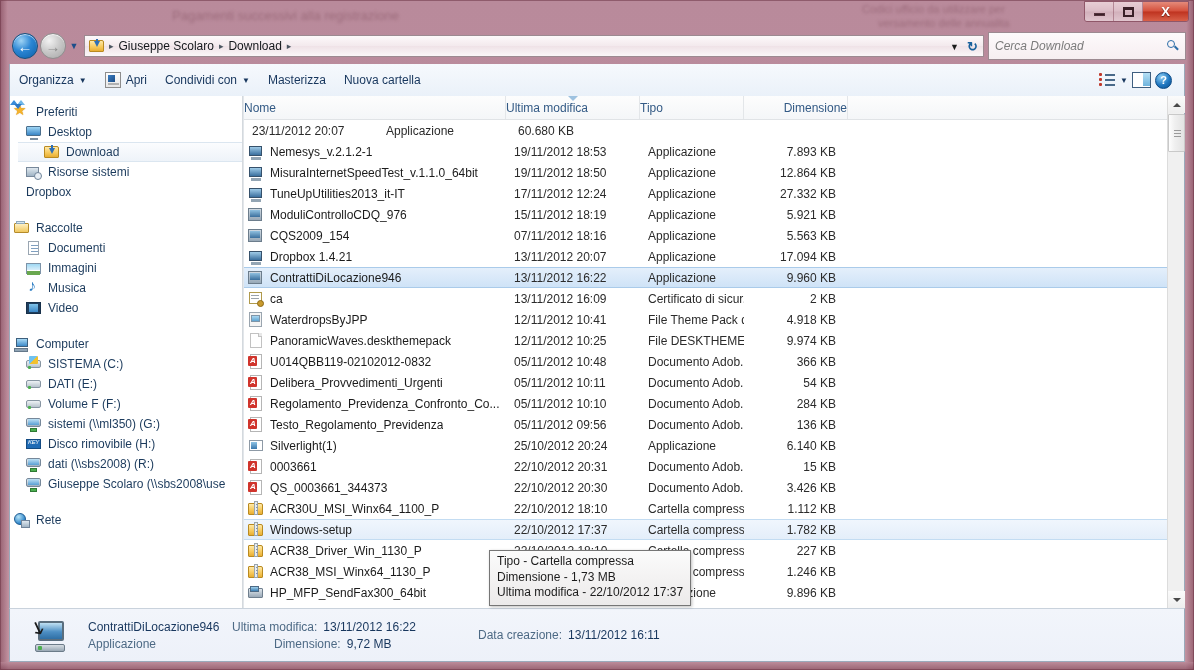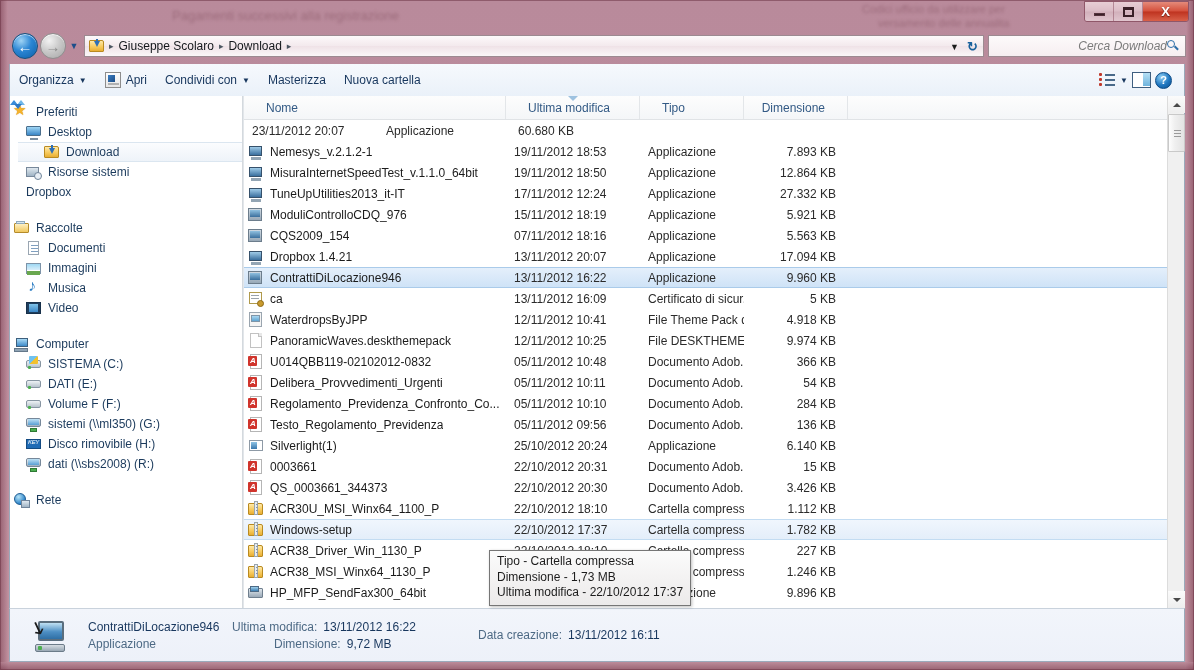--- a/index.html
+++ b/index.html
@@ -136,30 +136,30 @@
   .crumb-text { padding: 0 4px; color:#14181c; }
   .crumb-sep  { color:#4a5560; font-size: 9px; padding: 0 1px; }
   .crumb-caret {
     position:absolute; right:24px; top:6px; color:#1b1b1b; font-size: 9px;
   }
   .refresh {
     position:absolute; right:5px; top:3px; color:#18609c; font-size:13px; font-weight:bold;
   }
   #searchbox {
     flex: 0 0 198px;
-    height: 22px;
+    height: 28px;
     margin-left: 4px;
     background: linear-gradient(180deg,#fdfafb 0%,#f6eef1 100%);
     border: 1px solid #9c8a91;
     display: flex; align-items: center;
     padding: 0 6px;
     font-size: 12px;
     color: #7b7b7b;
     font-style: italic;
-    justify-content: flex-end;
+    justify-content: space-between;
   }
   .mag {
     width: 12px; height: 12px; position: relative; flex:0 0 auto;
   }
   .mag i {
     position:absolute; left:0; top:0; width:8px;height:8px;border:1.6px solid #2d6ea8;border-radius:50%;
   }
   .mag b {
     position:absolute; left:7px; top:7px; width:5px;height:1.6px;background:#2d6ea8;transform:rotate(45deg);
   }
@@ -316,21 +316,21 @@
   }
   #colheader {
     display: flex; height: 24px;
     background: linear-gradient(180deg,#fdfdfd 0%,#f4f6f8 100%);
     border-bottom: 1px solid #e0e3e6;
     font-size: 12px; color: #335a85;
     position: relative;
   }
   .colh {
     display: flex; align-items: center;
-    padding: 0 22px;
+    padding: 0 0;
     border-right: 1px solid #e3e6e9;
     position: relative;
     white-space: nowrap;
   }
   .colh.name { width: 262px; }
   .colh.mod  { width: 134px; }
   .colh.type { width: 104px; }
   .colh.size { width: 104px; justify-content: flex-end; }
   .sortmark {
     position: absolute; left: 50%; top: 0px; margin-left: -5px;
@@ -690,20 +690,28 @@
           <span class="nlabel">Disco rimovibile (H:)</span>
         </div>
         <div class="navrow child">
           <span class="ic ic-net">
               <i class="body"></i>
               <i class="scr"></i>
               <i class="plug"></i>
             </span>
           <span class="nlabel">dati (\\sbs2008) (R:)</span>
         </div>
+        <div class="navrow child">
+          <span class="ic ic-net">
+              <i class="body"></i>
+              <i class="scr"></i>
+              <i class="plug"></i>
+            </span>
+          <span class="nlabel">Giuseppe Scolaro (\\sbs2008\use</span>
+        </div>
       </div>
 
       <div class="navspace"></div>
 
       <div class="navgroup">
         <div class="navrow header">
           <span class="ic ic-rete">
               <i class="globe"></i>
               <i class="pc"></i>
             </span>
@@ -828,21 +836,21 @@
             <div class="c-name">
               <span class="fi fi-cert">
                 <i class="pg"></i>
                 <i class="ln"></i>
                 <i class="seal"></i>
               </span>
               <span class="nametxt">ca</span>
             </div>
             <div class="c-mod">13/11/2012 16:09</div>
             <div class="c-type">Certificato di sicur...</div>
-            <div class="c-size">5 KB</div>
+            <div class="c-size">2 KB</div>
           </div>
           <div class="row">
             <div class="c-name">
               <span class="fi fi-theme">
                 <i class="pg"></i>
                 <i class="img"></i>
               </span>
               <span class="nametxt">WaterdropsByJPP</span>
             </div>
             <div class="c-mod">12/11/2012 10:41</div>

